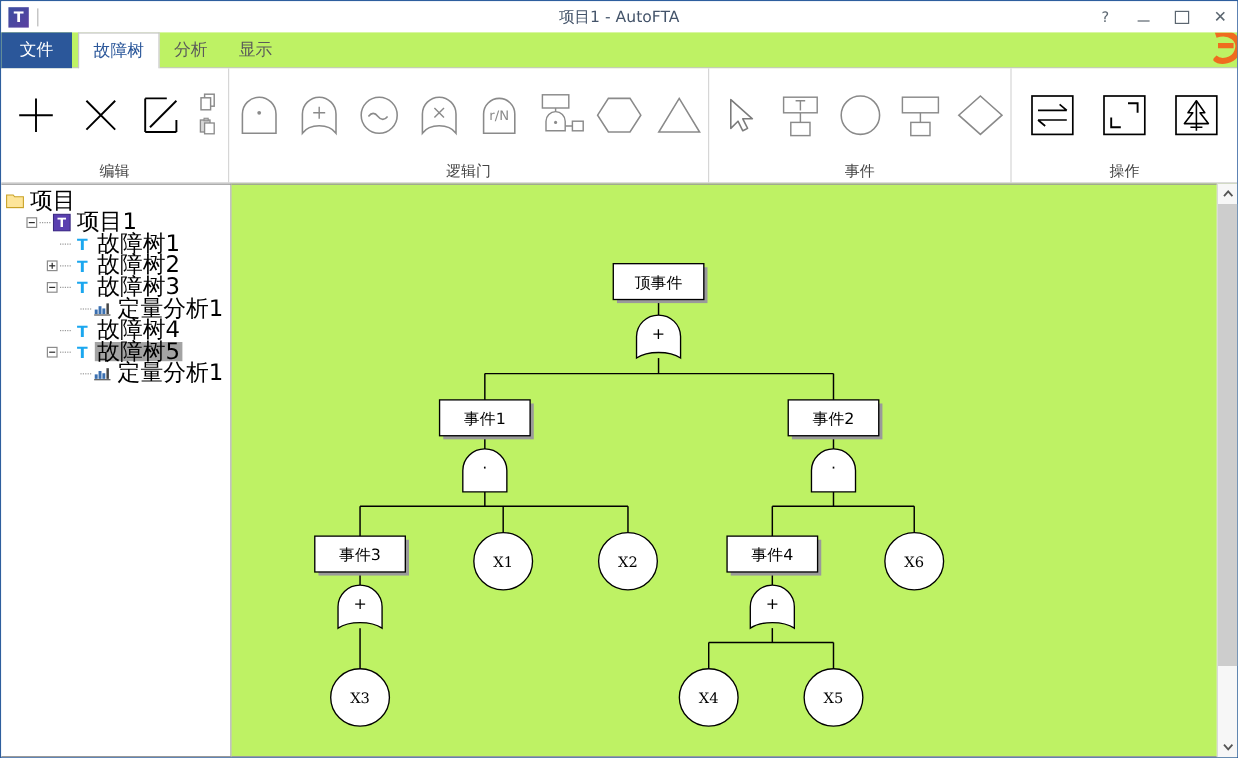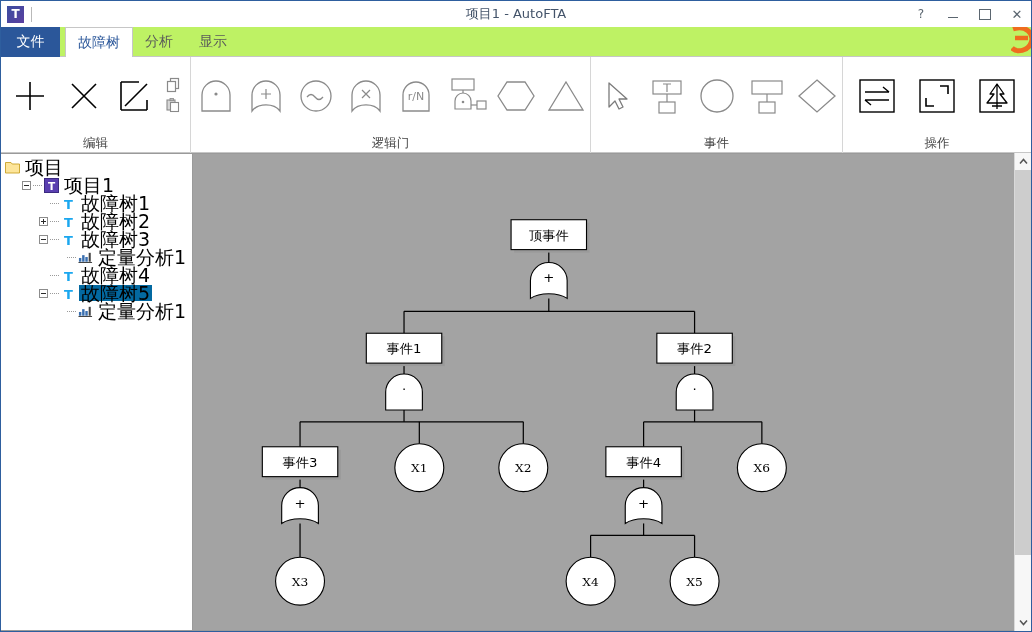--- a/index.html
+++ b/index.html
@@ -150,29 +150,29 @@
     width: 5px; height: 1px; background: #2b2b2b;
   }
   .toggle.plus::after {
     content: ""; position: absolute; left: 3px; top: 1px;
     width: 1px; height: 5px; background: #2b2b2b;
   }
   .toggle-space { width: 11px; flex: 0 0 auto; }
   .dots { width: 9px; height: 1px; border-top: 1px dotted #9a9a9a; flex: 0 0 auto; margin-right: 2px;}
   .ticon { width: 15px; height: 15px; flex:0 0 auto; margin-right: 3px; display:flex; align-items:center; justify-content:center;}
   .tlabel { font-size: 19px; line-height: 16px; padding: 0 2px; }
-  .tlabel.sel { background: #0369a1; }
+  .tlabel.sel { background: #a3a3a3; }
   .tlabel.ital { font-style: italic; font-weight: bold; }
 
   
   #canvaswrap {
     flex: 1; position: relative; height: 478px;
     border-top: 1px solid #9a9a9a;
     border-bottom: 1px solid #9a9a9a;
-    background: #a3a3a3;
+    background: #bef264;
     overflow: hidden;
   }
   #canvas { position: absolute; left:0; top:0; width:100%; height:100%; }
 
   
   #vscroll {
     position: absolute; right: 0; top: 152px; width: 17px; height: 478px;
     background: #f7f7f7; border-left: 1px solid #d9d9d9;
   }
   .sbtn { width: 17px; height: 17px; display:flex; align-items:center; justify-content:center;

